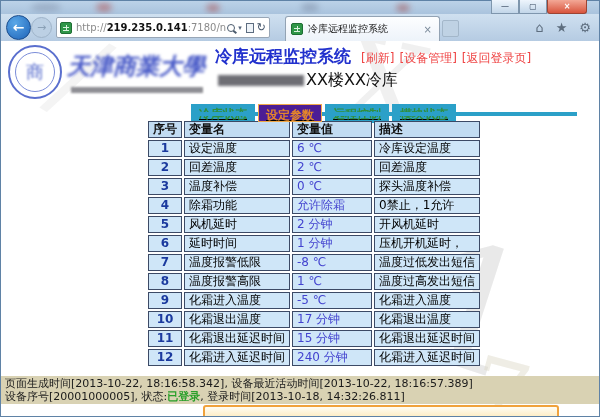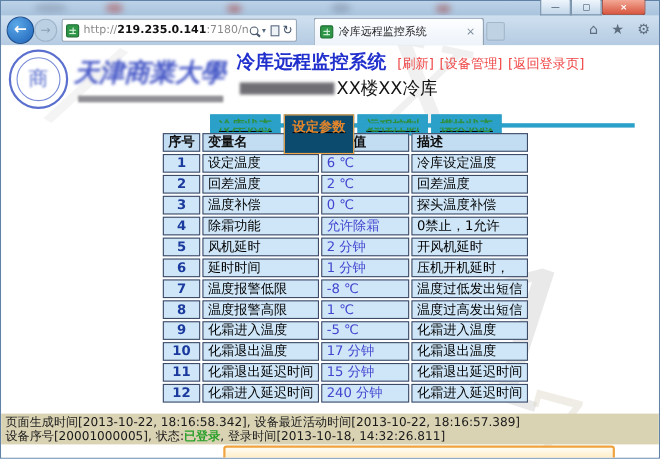--- a/index.html
+++ b/index.html
@@ -76,21 +76,21 @@
   .hlink { font-size:12px; font-weight:normal; color:#ef4444; margin-left:5px; }
   .subtitle-row { position:absolute; left:217px; top:29px; display:flex; align-items:center; }
   .redacted { display:inline-block; width:86px; height:11px; background:#4a4a52; filter:blur(1.6px);
               opacity:.8; margin-right:2px; }
   .subtitle-text { font-size:16px; color:#111; }
 
   
   .tabbar { position:absolute; left:190px; top:63px; display:flex; gap:3px; align-items:flex-start;text-decoration:underline; }
   .tab-item { height:19px; line-height:18px; padding:0 7px; font-size:12px; font-weight:bold;
               background:#2ba0c8; color:#2f8f3f; border:1px solid #2ba0c8; }
-  .tab-item.active { height:36px; line-height:21px; background:#0c4a6e; color:#e5862a;
+  .tab-item.active { height:18px; line-height:21px; background:#4c1d95; color:#e5862a;
                      border:1px solid #f0a848; position:relative; z-index:2; }
   .tab-underline { position:absolute; left:190px; top:71px; width:386px; height:4px; background:#2ba0c8; }
 
   
   table.params { position:absolute; left:145px; top:78px; border-collapse:separate; border-spacing:2px; }
   .params th, .params td { border:1px solid #3c4a66; background:#cfe6f8; font-size:12px;
                            height:13px; line-height:13px; padding:1px 4px; white-space:nowrap; }
   .params th { background:#c2dcf2; font-weight:bold; color:#101010; }
   .params .col-no    { width:32px;  text-align:center; }
   .params .col-name  { width:102px; text-align:left;margin-left:36px; }

